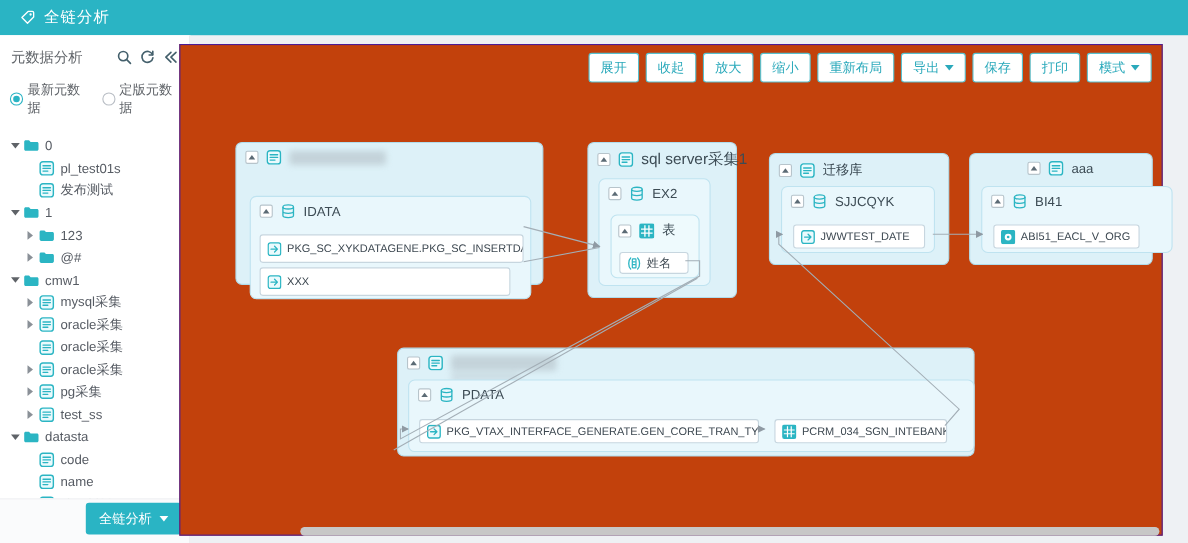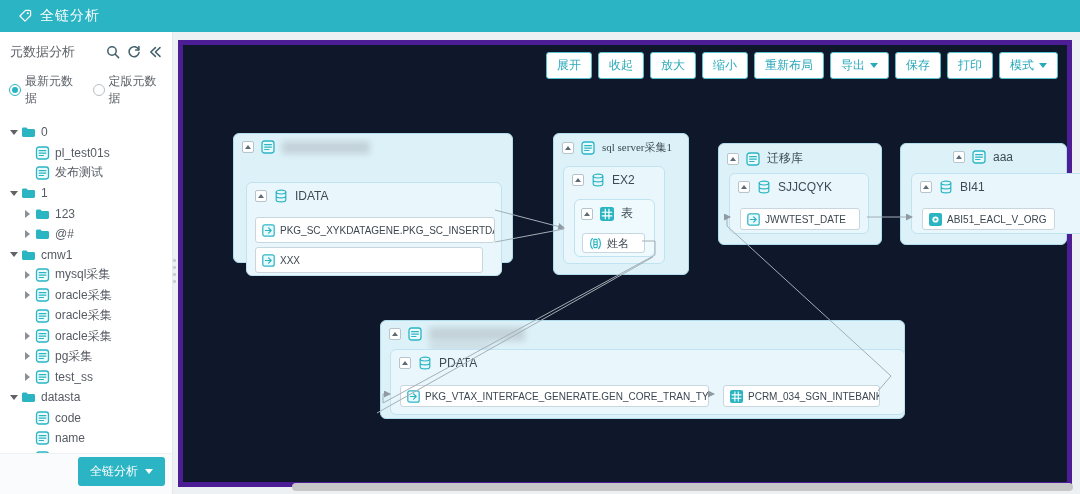--- a/index.html
+++ b/index.html
@@ -40,22 +40,22 @@
   .chain-btn{position:absolute;right:7px;bottom:8px;background:#2ab4c4;color:#fff;font-size:12px;border:none;
              border-radius:3px;padding:6px 12px;display:flex;align-items:center;gap:7px;cursor:pointer;
              font-family:"Liberation Sans",sans-serif;}
   .wcaret{border-left:4px solid transparent;border-right:4px solid transparent;border-top:5px solid #fff;}
 
   .grip{position:absolute;left:171px;top:252px;width:7px;height:38px;display:flex;flex-direction:column;
         gap:4px;align-items:center;justify-content:center;cursor:col-resize;}
   .grip i{width:3px;height:3px;background:#c6ccd2;border-radius:1px;}
 
   
-  .canvas{position:absolute;left:178px;top:40px;width:894px;height:447px;background:#0f172a;
-          border:5px solid #4c1d95;box-sizing:border-box;}
+  .canvas{position:absolute;left:163px;top:40px;width:894px;height:447px;background:#c2410c;
+          border:1px solid #4c1d95;box-sizing:border-box;}
   .toolbar{position:absolute;top:7px;right:9px;display:flex;gap:6px;z-index:6;}
   .tbtn{background:#fff;border:1px solid #57c0ce;color:#2aa9bb;font-size:12px;border-radius:3px;
         padding:4px 10px;display:flex;align-items:center;gap:5px;cursor:pointer;white-space:nowrap;
         font-family:"Liberation Sans",sans-serif;}
   .bcaret{border-left:4px solid transparent;border-right:4px solid transparent;border-top:5px solid #2aa9bb;}
 
   .node{position:absolute;background:#ddf1f8;border:1px solid #b0dcec;border-radius:6px;box-sizing:border-box;z-index:1;}
   .nhead{display:flex;align-items:center;gap:7px;padding:6px 8px 4px 8px;font-size:12px;color:#3c4b54;white-space:nowrap;}
   .group{position:absolute;background:#e9f7fc;border:1px solid #bfe3f0;border-radius:6px;box-sizing:border-box;}
   .toggle{width:12px;height:12px;background:#fff;border:1px solid #b7c4cb;border-radius:2px;
@@ -359,21 +359,21 @@
       </div>
     </div>
   </div>
 
   <div class="node" style="left:370px;top:88px;width:136px;height:142px;">
     <div class="nhead">
       <span class="toggle"></span>
       <svg class="nico">
           <use href="#i-doc"></use>
         </svg>
-      <span style="font-size:11px;font-family:Liberation Serif, serif;">sql server采集1</span>
+      <span style="font-size:14px;">sql server采集1</span>
     </div>
     <div class="group" style="left:9px;top:32px;width:102px;height:98px;">
       <div class="nhead">
         <span class="toggle"></span>
         <svg class="nico">
             <use href="#i-db"></use>
           </svg>
         <span>EX2</span>
       </div>
       <div class="group" style="left:10px;top:32px;width:81px;height:58px;background:#eefafd;">

